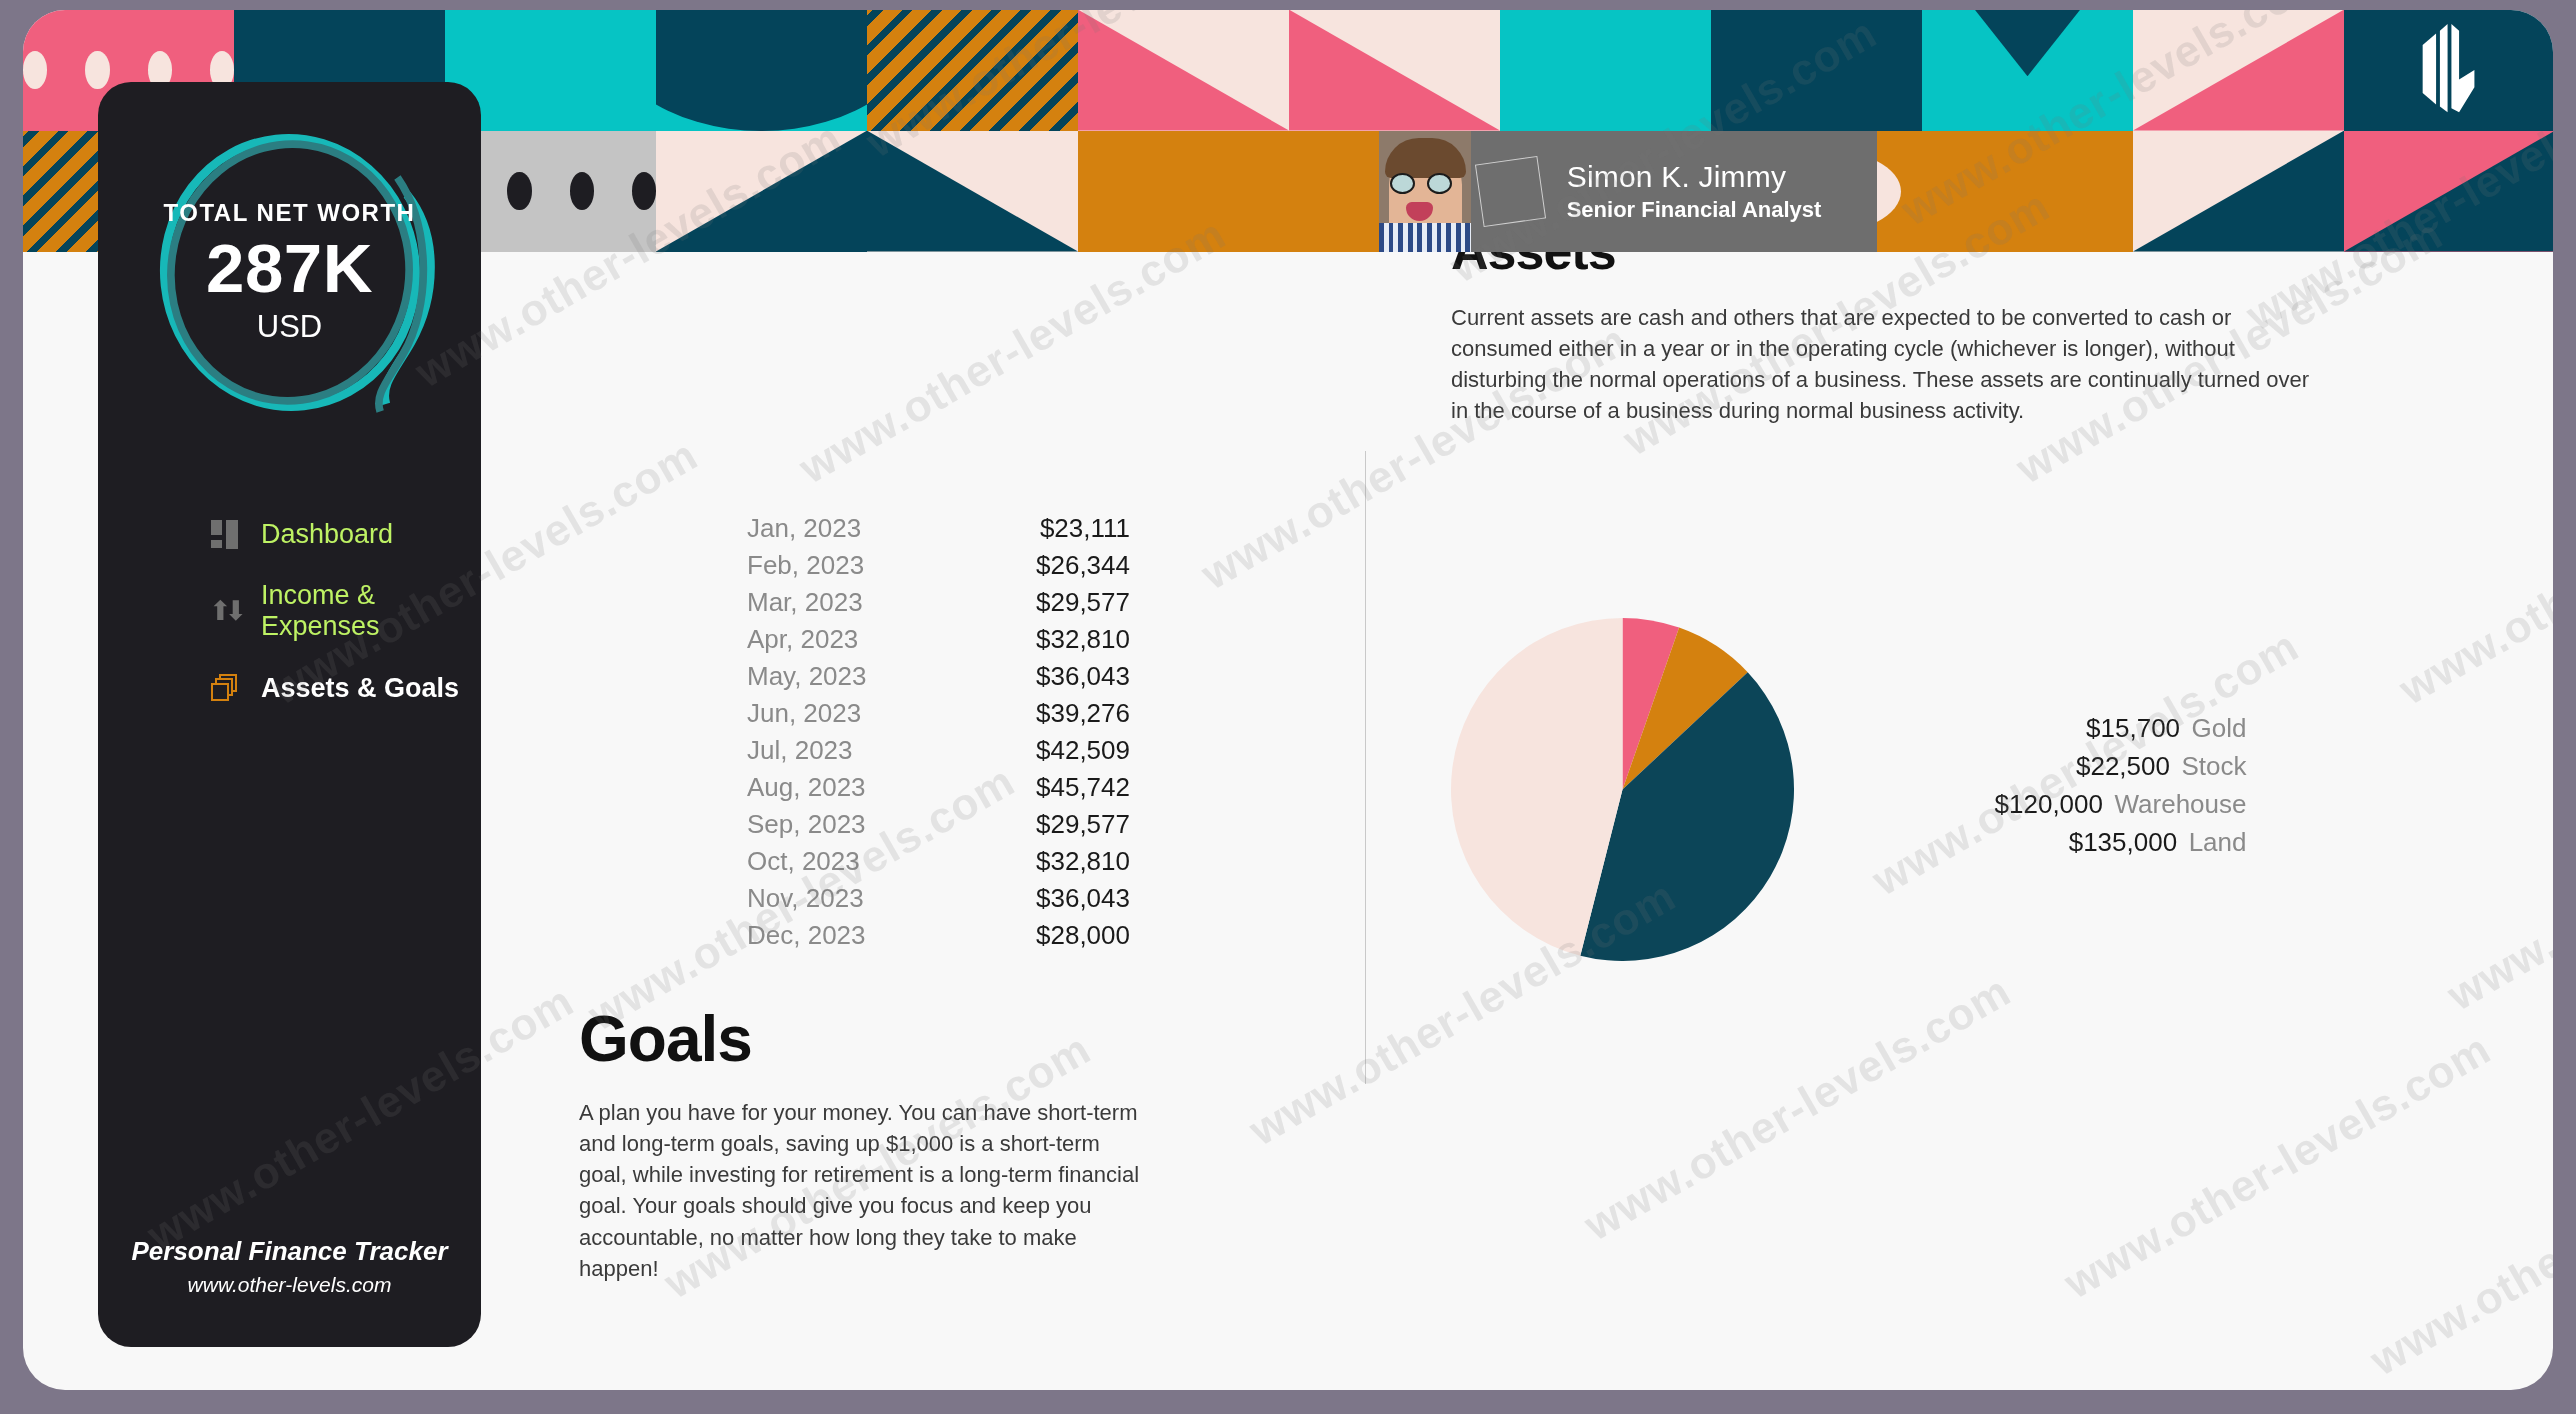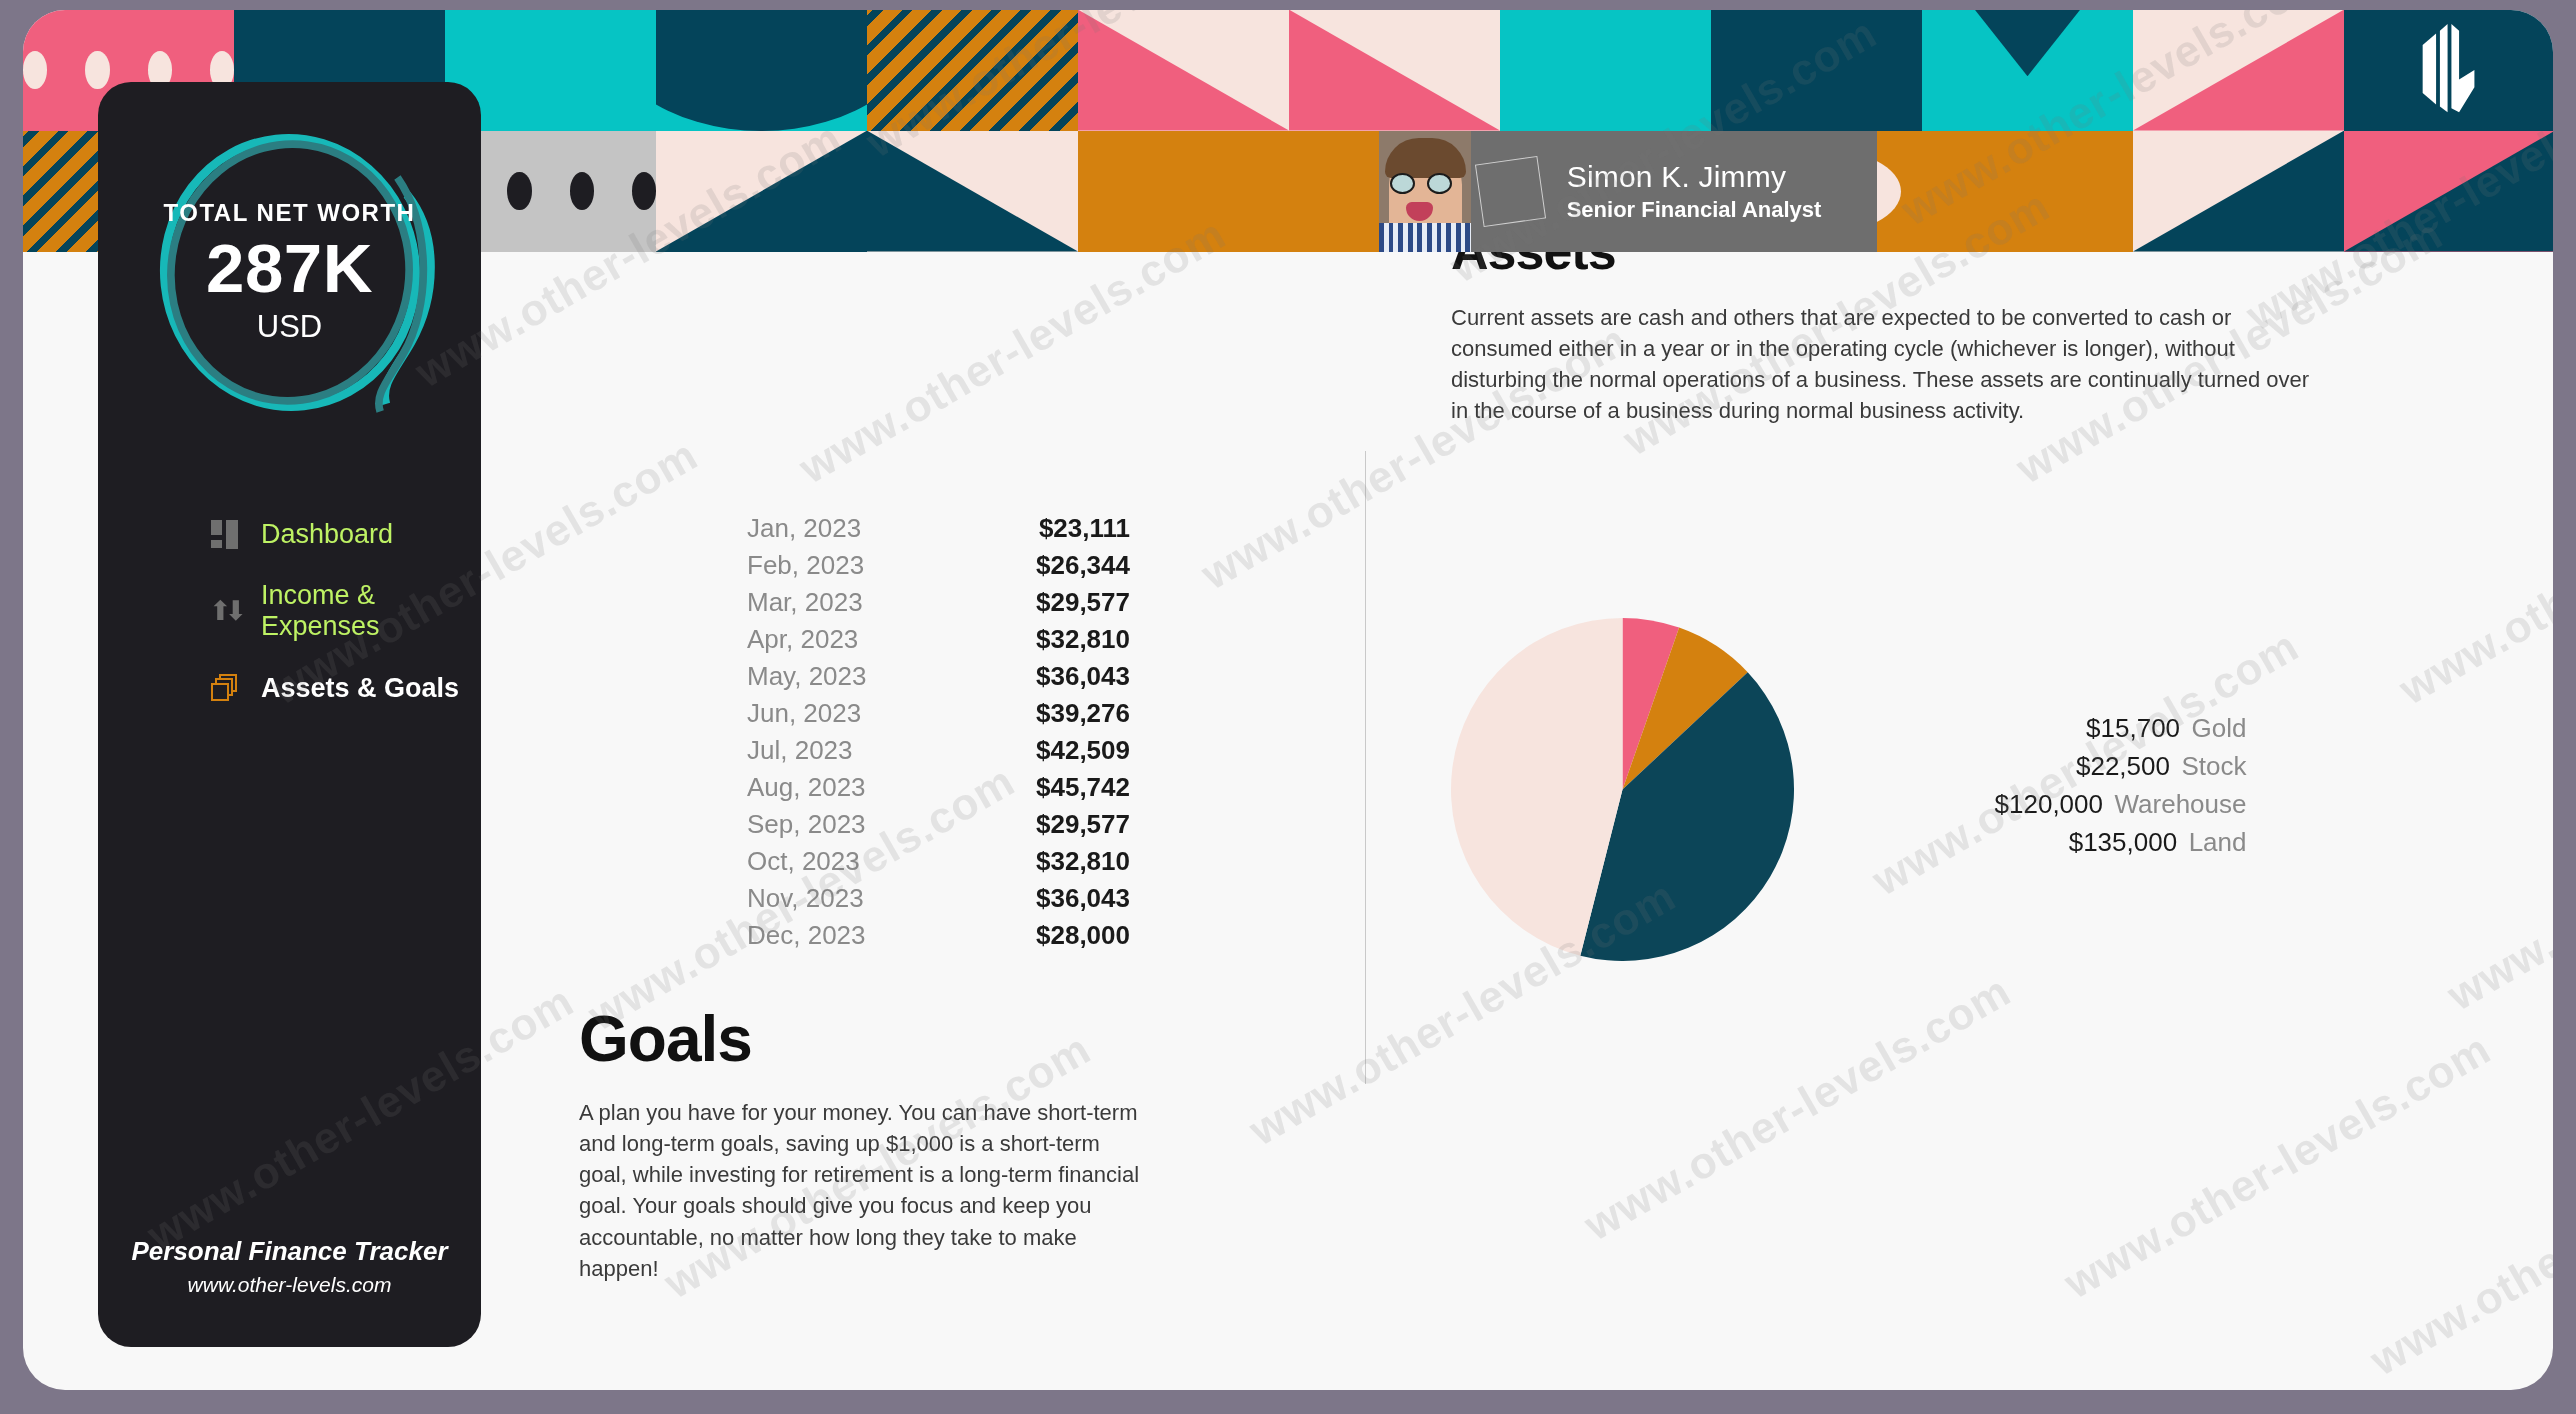--- a/index.html
+++ b/index.html
@@ -181,21 +181,21 @@
   
   #content { position:absolute; left:489px; top:249px; width:2041px; height:1131px; }
 
   #divider { position:absolute; left:853px; top:192px; width:1px; height:633px;
     background:#c9c9c9; }
 
   
   #monthly-table { position:absolute; left:235px; top:254px; width:383px; }
   .m-row { display:flex; justify-content:space-between; height:37px; align-items:baseline; }
   .m-month { font-size:26px; color:#8a8a8a; }
-  .m-amount { font-size:26px; color:#1a1a1a; font-weight:700; }
+  .m-amount { font-size:26px; color:#1a1a1a; font-weight:400; }
 
   
   #goals { position:absolute; left:67px; top:743px; width:565px; }
   #goals-title { font-size:64px; font-weight:700; color:#111111; letter-spacing:-1px; }
   #goals-body { margin-top:21px; font-size:22px; line-height:1.42; color:#3a3a3a; }
 
   
   #assets { position:absolute; left:939px; top:-38px; width:958px; }
   #assets-title { font-size:52px; font-weight:700; color:#111111; letter-spacing:-1px; }
   #assets-body { margin-top:21px; font-size:22px; line-height:1.42; color:#3a3a3a;

